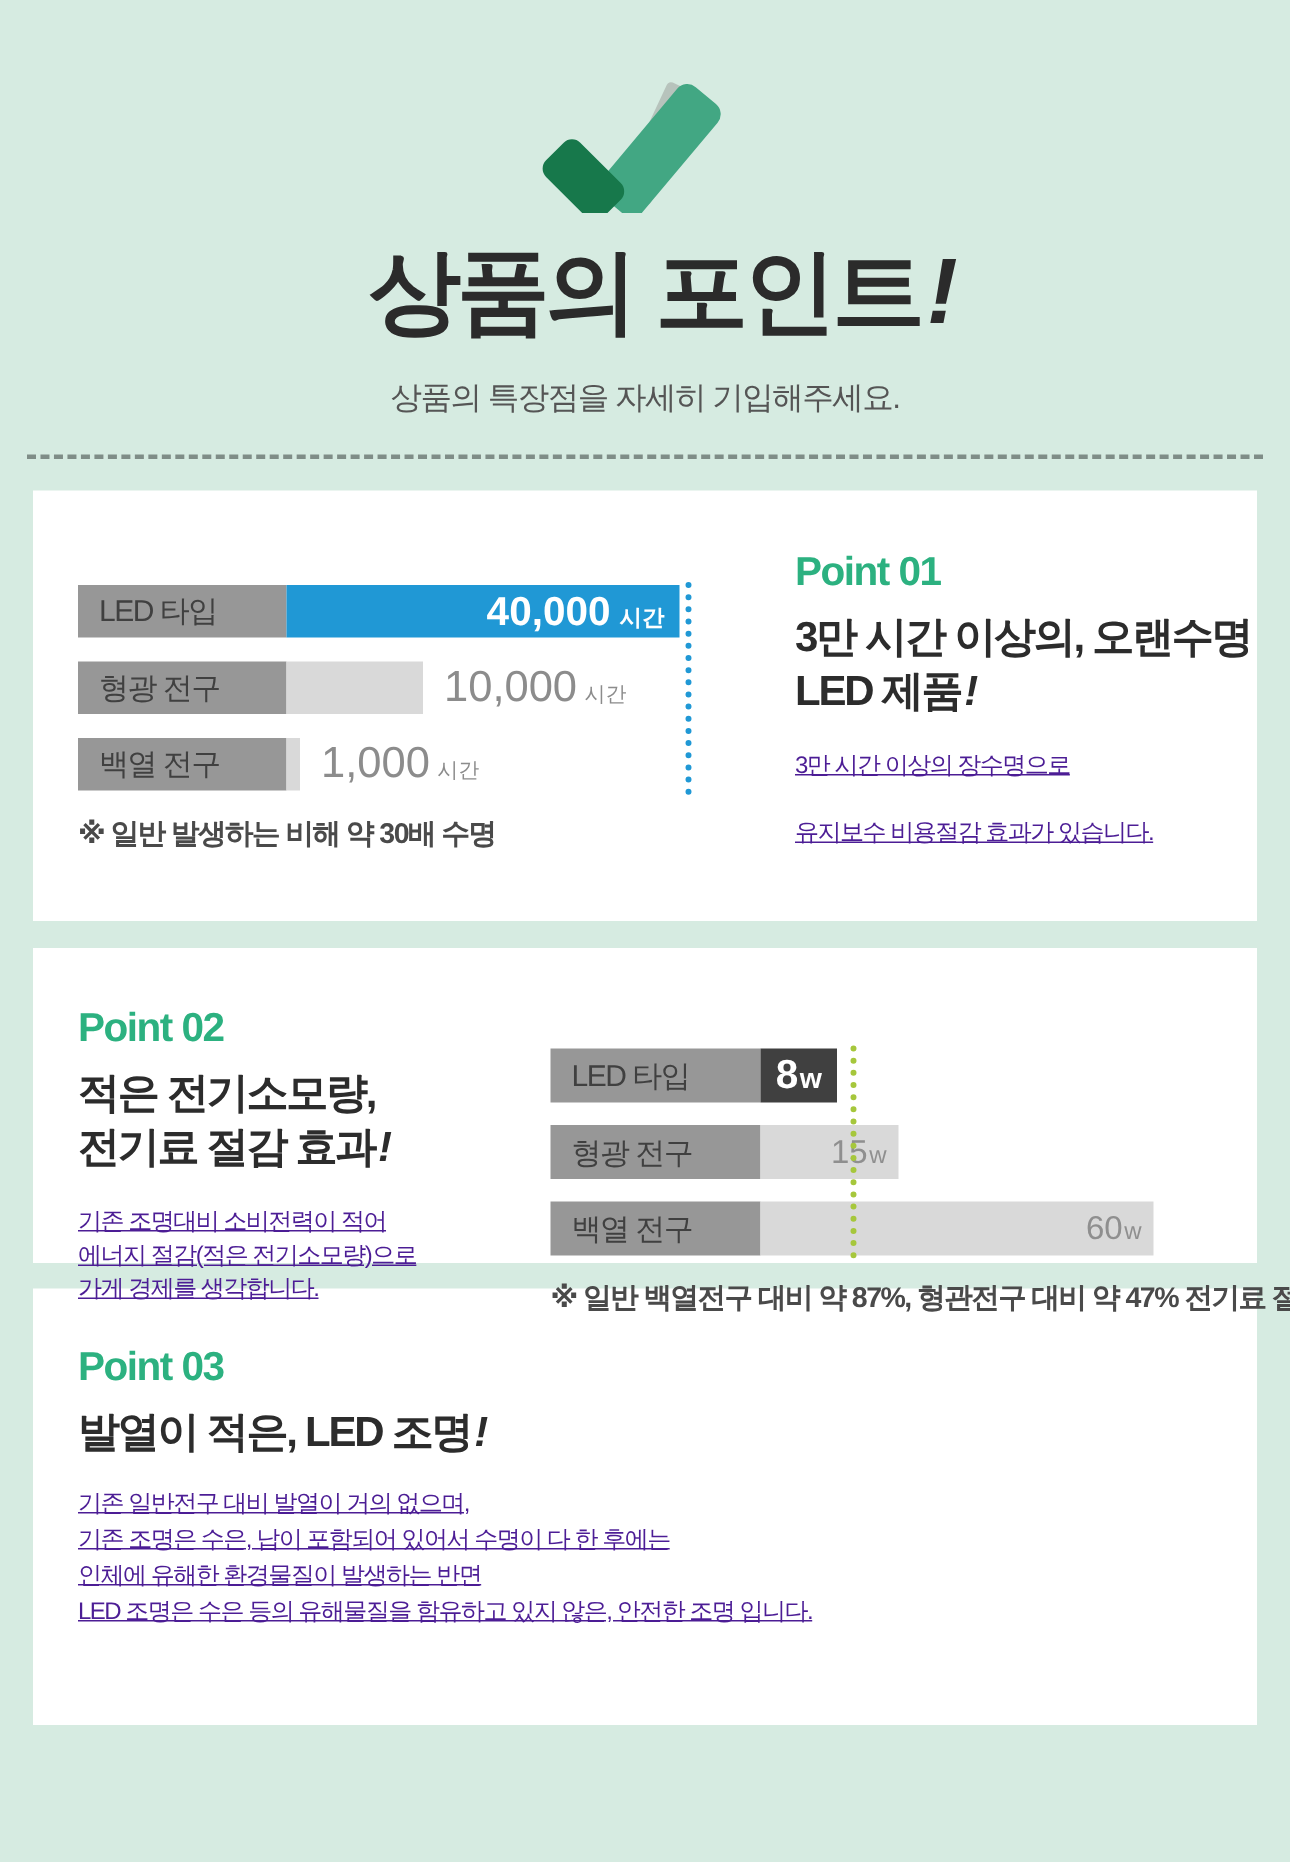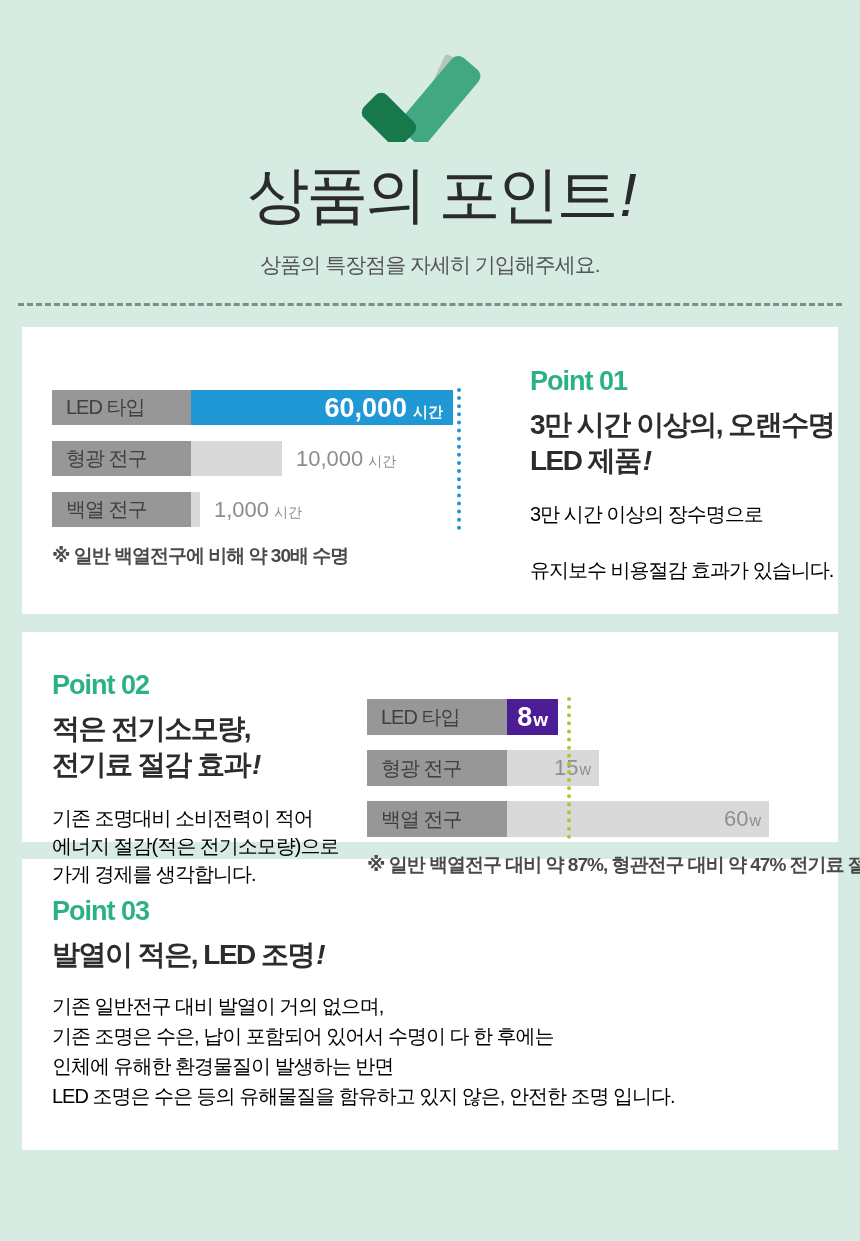--- a/index.html
+++ b/index.html
@@ -3,54 +3,54 @@
 <meta charset="utf-8">
 <style>
   * { margin:0; padding:0; box-sizing:border-box; }
   html,body { background:#d6ebe1; }
   body { font-family:"Liberation Sans","DejaVu Sans",sans-serif; }
   .page { position:relative; width:860px; min-height:1241px; background:#d6ebe1; margin:0 auto; overflow:hidden; }
 
   
   .header { padding-top:54px; text-align:center; }
   .hero-icon { display:block; margin:0 auto; width:140px; height:88px; }
-  .page-title { margin-top:20px; font-size:62px; font-weight:400; color:#2b2b2b; letter-spacing:-3px; line-height:1.05;padding-left:21px; }
+  .page-title { margin-top:20px; font-size:62px; font-weight:700; color:#2b2b2b; letter-spacing:-3px; line-height:1.05;padding-left:21px; }
   .page-title .bang { font-style:italic; margin-left:4px; }
   .page-subtitle { margin-top:24px; font-size:21px; color:#555555; letter-spacing:-1px; }
   .divider { margin:24px 18px 0 18px; border-top:3px dashed #7f8d87; height:0; }
 
   
   .card { background:#ffffff; margin:18px 22px 0 22px; }
   .card1 { margin-top:21px; height:287px; display:flex; padding:0 0 0 30px; }
   .card2 { height:210px; display:flex; padding:0 20px 0 30px; }
   .card3 { margin-top:17px; height:291px; padding:37px 30px 0 30px; }
 
   
   .point-label { font-size:27px; font-weight:700; color:#2cb180; letter-spacing:-1px; }
   .sec-heading { margin-top:10px; font-size:28px; font-weight:800; color:#2c2c2c; letter-spacing:-1.5px; line-height:1.27; }
   .sec-heading .bang { font-style:italic; margin-left:2px; }
-  .sec-body { margin-top:22px; font-size:20px; color:#000000; letter-spacing:-1px; line-height:1.4; }
+  .sec-body { margin-top:22px; font-size:16px; color:#4c1d95; letter-spacing:-1px; line-height:1.4;text-decoration:underline; }
   .card3 .sec-body { margin-top:18px; line-height:1.5; }
 
   
   .chart { position:relative; }
   .chart-rows { position:relative; }
   .crow { display:flex; align-items:stretch; }
   .clabel { width:139px; background:#979797; color:#404040; font-size:20px; letter-spacing:-1px; display:flex; align-items:center; padding-left:14px; flex:0 0 139px; }
   .cbar { position:relative; background:#d9d9d9; }
   .cbar.hl-blue { background:#2098d5; }
-  .cbar.hl-green { background:#4c1d95; }
+  .cbar.hl-green { background:#404040; }
   .val-in { position:absolute; right:10px; top:50%; transform:translateY(-50%); color:#ffffff; font-weight:700; white-space:nowrap; }
   .val-in .num { font-size:27px; }
   .val-in .unit { font-size:15px; margin-left:6px; font-weight:700; }
   .val-in-gray { position:absolute; right:8px; top:50%; transform:translateY(-50%); color:#8f8f8f; white-space:nowrap; }
   .val-in-gray .num { font-size:22px; }
   .val-in-gray .unit { font-size:16px; margin-left:1px; }
   .val-out { align-self:center; margin-left:14px; color:#8c8c8c; white-space:nowrap; }
-  .val-out .num { font-size:22px; }
+  .val-out .num { font-size:29px; }
   .val-out .unit { font-size:14px; margin-left:5px; }
   .dotline { position:absolute; top:-2px; height:142px; width:0; }
   .dotline.blue { border-left:4px dotted #2098d5; }
   .dotline.green { border-left:4px dotted #a6c73c; }
   .chart-note { font-size:19px; font-weight:600; color:#4a4a4a; letter-spacing:-1px; white-space:nowrap; }
 
   
   .chart-lifespan { width:448px; flex:0 0 448px; padding-top:63px; }
   .chart-lifespan .crow { height:35px; margin-bottom:16px; }
   .chart-lifespan .dotline { left:405px; }
@@ -80,36 +80,36 @@
     <div class="page-subtitle">상품의 특장점을 자세히 기입해주세요.</div>
     <div class="divider"></div>
   </div>
 
   <div class="card card1">
     <div class="chart chart-lifespan">
       <div class="chart-rows">
         <div class="crow">
           <div class="clabel">LED 타입</div>
           <div class="cbar hl-blue" style="width: 262px;">
-            <span class="val-in"><span class="num">60,000</span><span class="unit">시간</span></span>
+            <span class="val-in"><span class="num">40,000</span><span class="unit">시간</span></span>
           </div>
         </div>
         <div class="crow">
           <div class="clabel">형광 전구</div>
           <div class="cbar" style="width: 91px;"></div>
           <div class="val-out"><span class="num">10,000</span><span class="unit">시간</span></div>
         </div>
         <div class="crow">
           <div class="clabel">백열 전구</div>
           <div class="cbar" style="width: 9px;"></div>
           <div class="val-out"><span class="num">1,000</span><span class="unit">시간</span></div>
         </div>
         <div class="dotline blue"></div>
       </div>
-      <div class="chart-note">※ 일반 백열전구에 비해 약 30배 수명</div>
+      <div class="chart-note">※ 일반 발생하는 비해 약 30배 수명</div>
     </div>
     <div class="card1-text">
       <div class="point-label">Point 01</div>
       <div class="sec-heading">
         <span>3만 시간 이상의, 오랜수명</span><br>
         <span>LED 제품</span><span class="bang">!</span>
       </div>
       <div class="sec-body">
         <span>3만 시간 이상의 장수명으로</span><br>
         <br>

